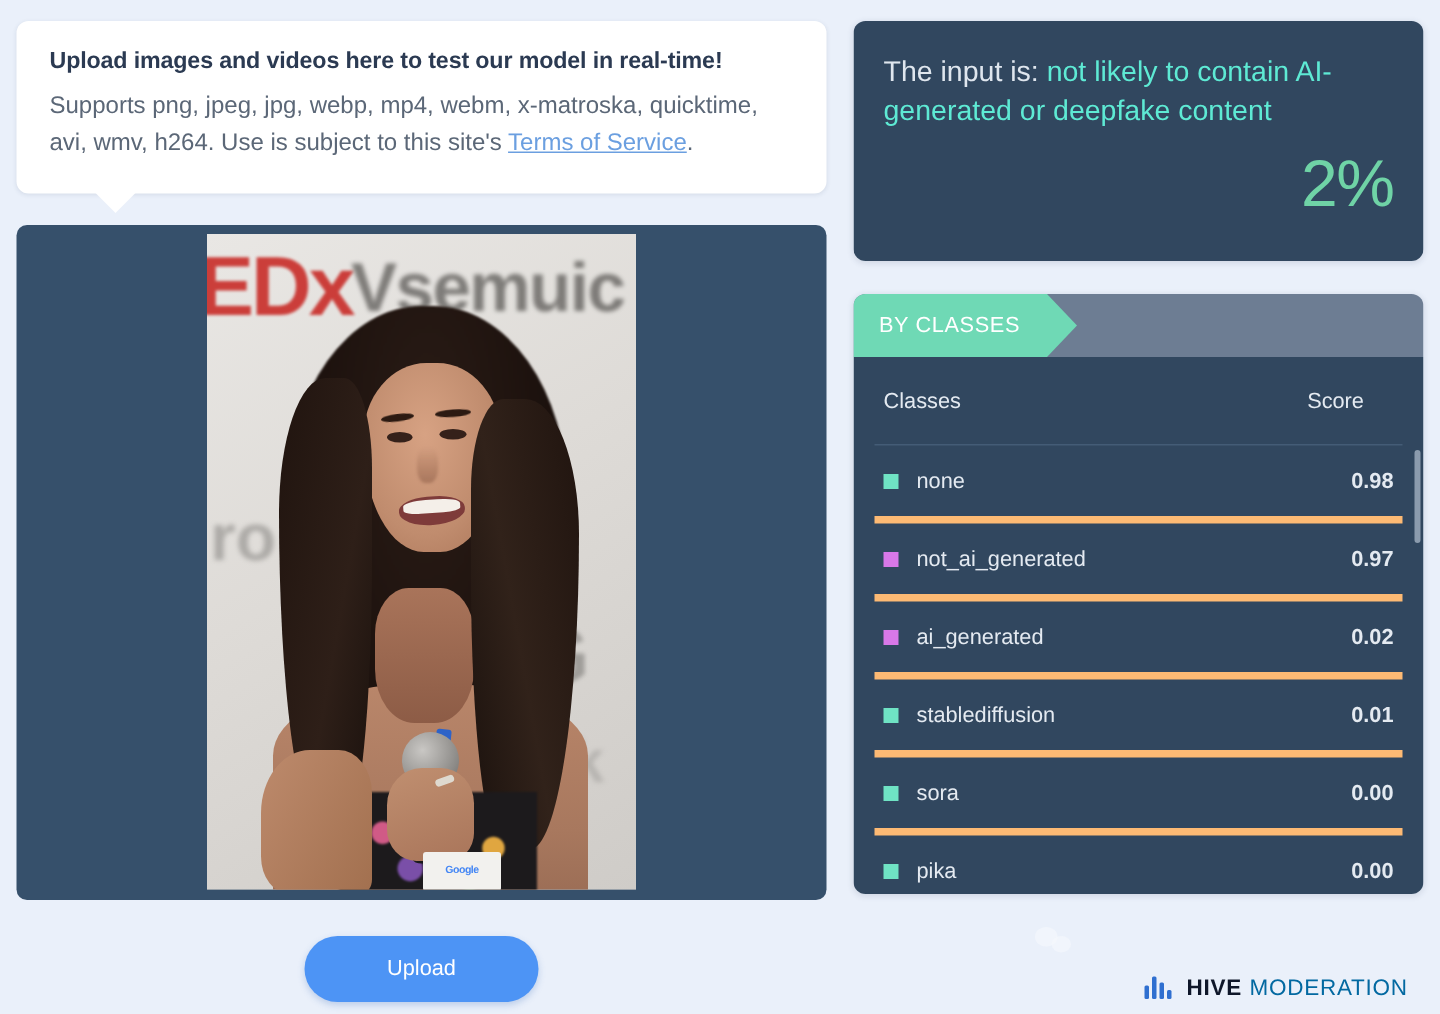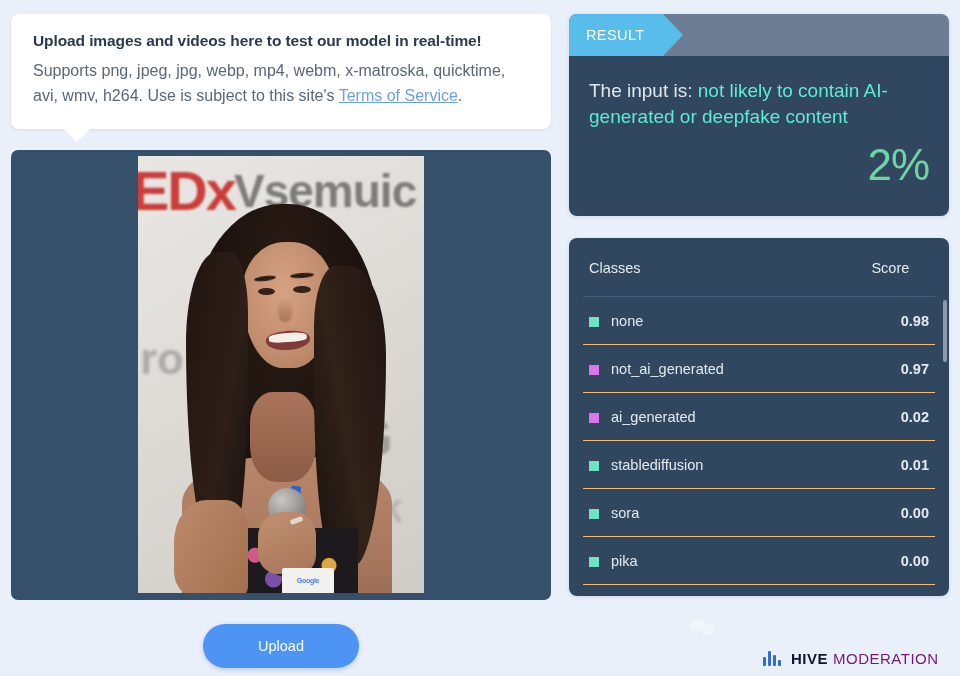--- a/index.html
+++ b/index.html
@@ -323,21 +323,21 @@
     color: #e4eaf1;
     font-size: 14.5px;
     padding: 22px 6px 20px 6px;
     border-bottom: 1px solid #445c76;
   }
   #classes-table th.score-col { text-align: center; }
   #classes-table td {
     color: #e4eaf1;
     font-size: 14.5px;
     padding: 16px 6px 15px 6px;
-    border-bottom: 1px solid #fdba74;
+    border-bottom: 5px solid #fdba74;
   }
   #classes-table td.score-col { text-align: right; font-weight: bold; }
   .swatch {
     display: inline-block;
     width: 10px; height: 10px;
     margin-right: 12px;
     vertical-align: middle;
     position: relative;
     top: -1px;
   }
@@ -383,21 +383,21 @@
   }
   #hive-bars i {
     display: block; width: 3px; background: #2f6fd0;
     margin-right: 2px; border-radius: 1px;
   }
   #hive-bars i:nth-child(1) { height: 9px; }
   #hive-bars i:nth-child(2) { height: 15px; }
   #hive-bars i:nth-child(3) { height: 11px; }
   #hive-bars i:nth-child(4) { height: 6px; }
   #hive-name { font-size: 15px; font-weight: bold; color: #0f172a; letter-spacing: .5px; }
-  #hive-sub  { font-size: 15px; color: #701a75; letter-spacing: .5px; margin-left: 5px; }
+  #hive-sub  { font-size: 15px; color: #0369a1; letter-spacing: .5px; margin-left: 5px; }
 </style>
 </head>
 <body>
 
 <div id="left-column">
 
   <div id="upload-info-card">
     <div id="upload-info-title">Upload images and videos here to test our model in real-time!</div>
     <div id="upload-info-subtitle">
       <span>Supports png, jpeg, jpg, webp, mp4, webm, x-matroska, quicktime, avi, wmv, h264. Use is subject to this site's </span><a id="terms-link" href="#">Terms of Service</a><span>.</span>
@@ -442,35 +442,35 @@
   </div>
 
   <div id="upload-button-row">
     <button id="upload-button">Upload</button>
   </div>
 </div>
 
 <div id="right-column">
 
   <div class="panel" id="result-panel">
-    <div class="panel-header">
-      <div class="panel-tab" id="result-tab">
-        <span>RESULT</span>
-      </div>
-    </div>
     <div class="panel-body" id="result-panel-body">
       <div id="result-sentence">
         <span>The input is:</span>
         <span id="result-verdict">not likely to contain AI-generated or deepfake content</span>
       </div>
       <div id="result-score">2%</div>
     </div>
   </div>
 
   <div class="panel" id="byclasses-panel">
+    <div class="panel-header">
+      <div class="panel-tab" id="byclasses-tab">
+        <span>BY CLASSES</span>
+      </div>
+    </div>
     <div class="panel-body" id="byclasses-panel-body">
       <table id="classes-table">
         <thead>
           <tr>
             <th>Classes</th>
             <th class="score-col">Score</th>
           </tr>
         </thead>
         <tbody id="classes-tbody">
             <tr>

